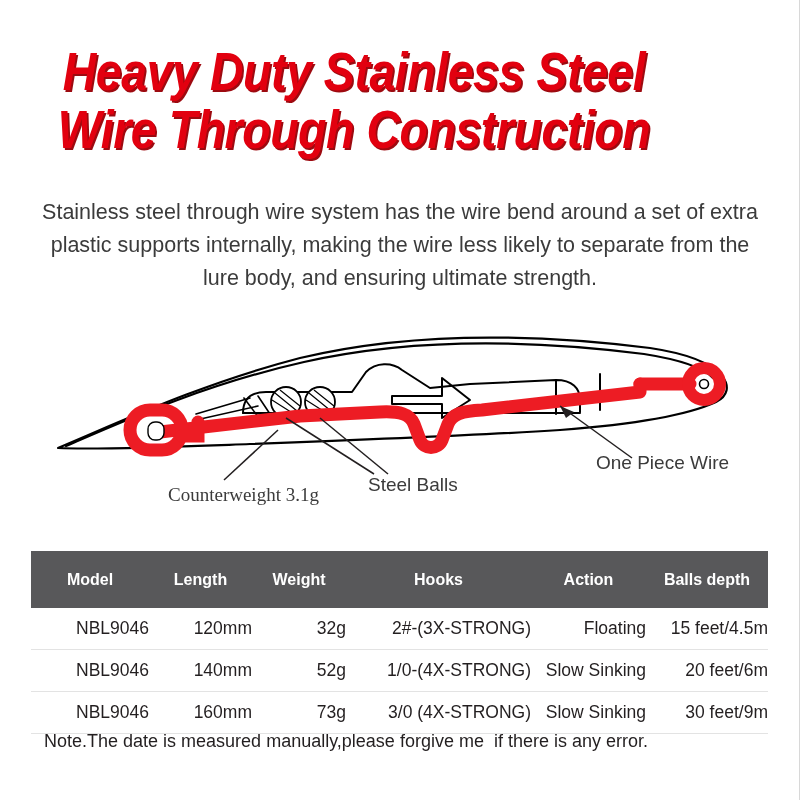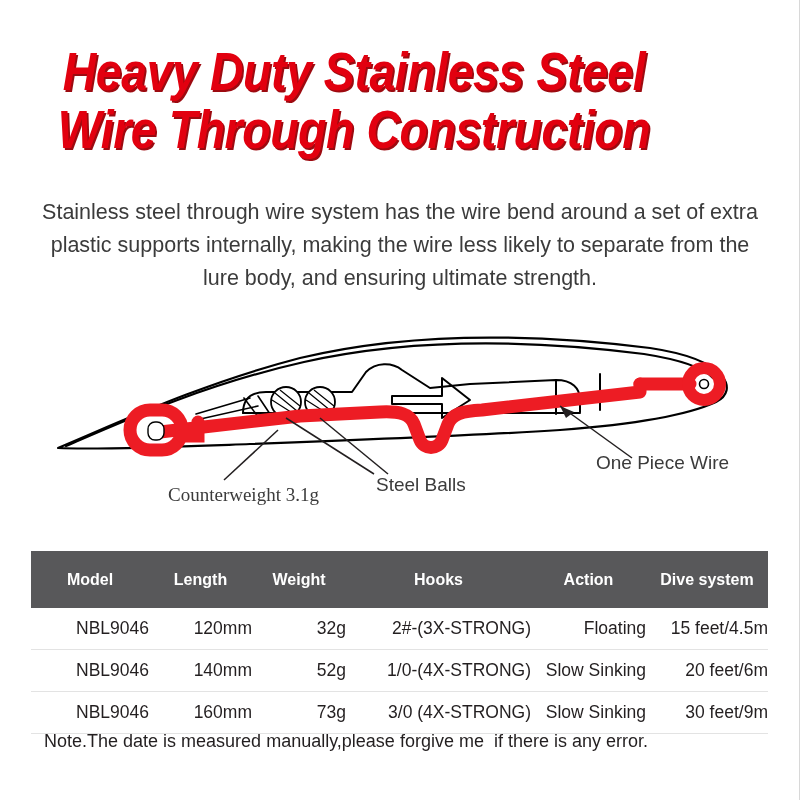--- a/index.html
+++ b/index.html
@@ -64,21 +64,21 @@
   }
   .diagram svg { display: block; }
 
   .callout {
     position: absolute;
     font-size: 19px;
     color: #3b3b3b;
     white-space: nowrap;
   }
   .callout.cw   { left: 168px; top: 484px; font-family: Liberation Serif, serif; }
-  .callout.sb   { left: 376px; top: 474px; text-align: right; }
+  .callout.sb   { left: 368px; top: 474px; text-align: right; }
   .callout.opw  { left: 596px; top: 452px; }
 
   
   .spec-table {
     position: absolute;
     top: 551px;
     left: 31px;
     width: 737px;
     border-collapse: collapse;
     table-layout: fixed;
@@ -226,21 +226,21 @@
       <col class="col-action">
       <col class="col-dive">
   </colgroup>
   <thead>
     <tr>
       <th>Model</th>
       <th>Length</th>
       <th>Weight</th>
       <th>Hooks</th>
       <th>Action</th>
-      <th>Dive system</th>
+      <th>Balls depth</th>
     </tr>
   </thead>
   <tbody>
     <tr>
       <td>NBL9046</td>
       <td>120mm</td>
       <td>32g</td>
       <td>2#-(3X-STRONG)</td>
       <td>Floating</td>
       <td>15 feet/4.5m</td>

